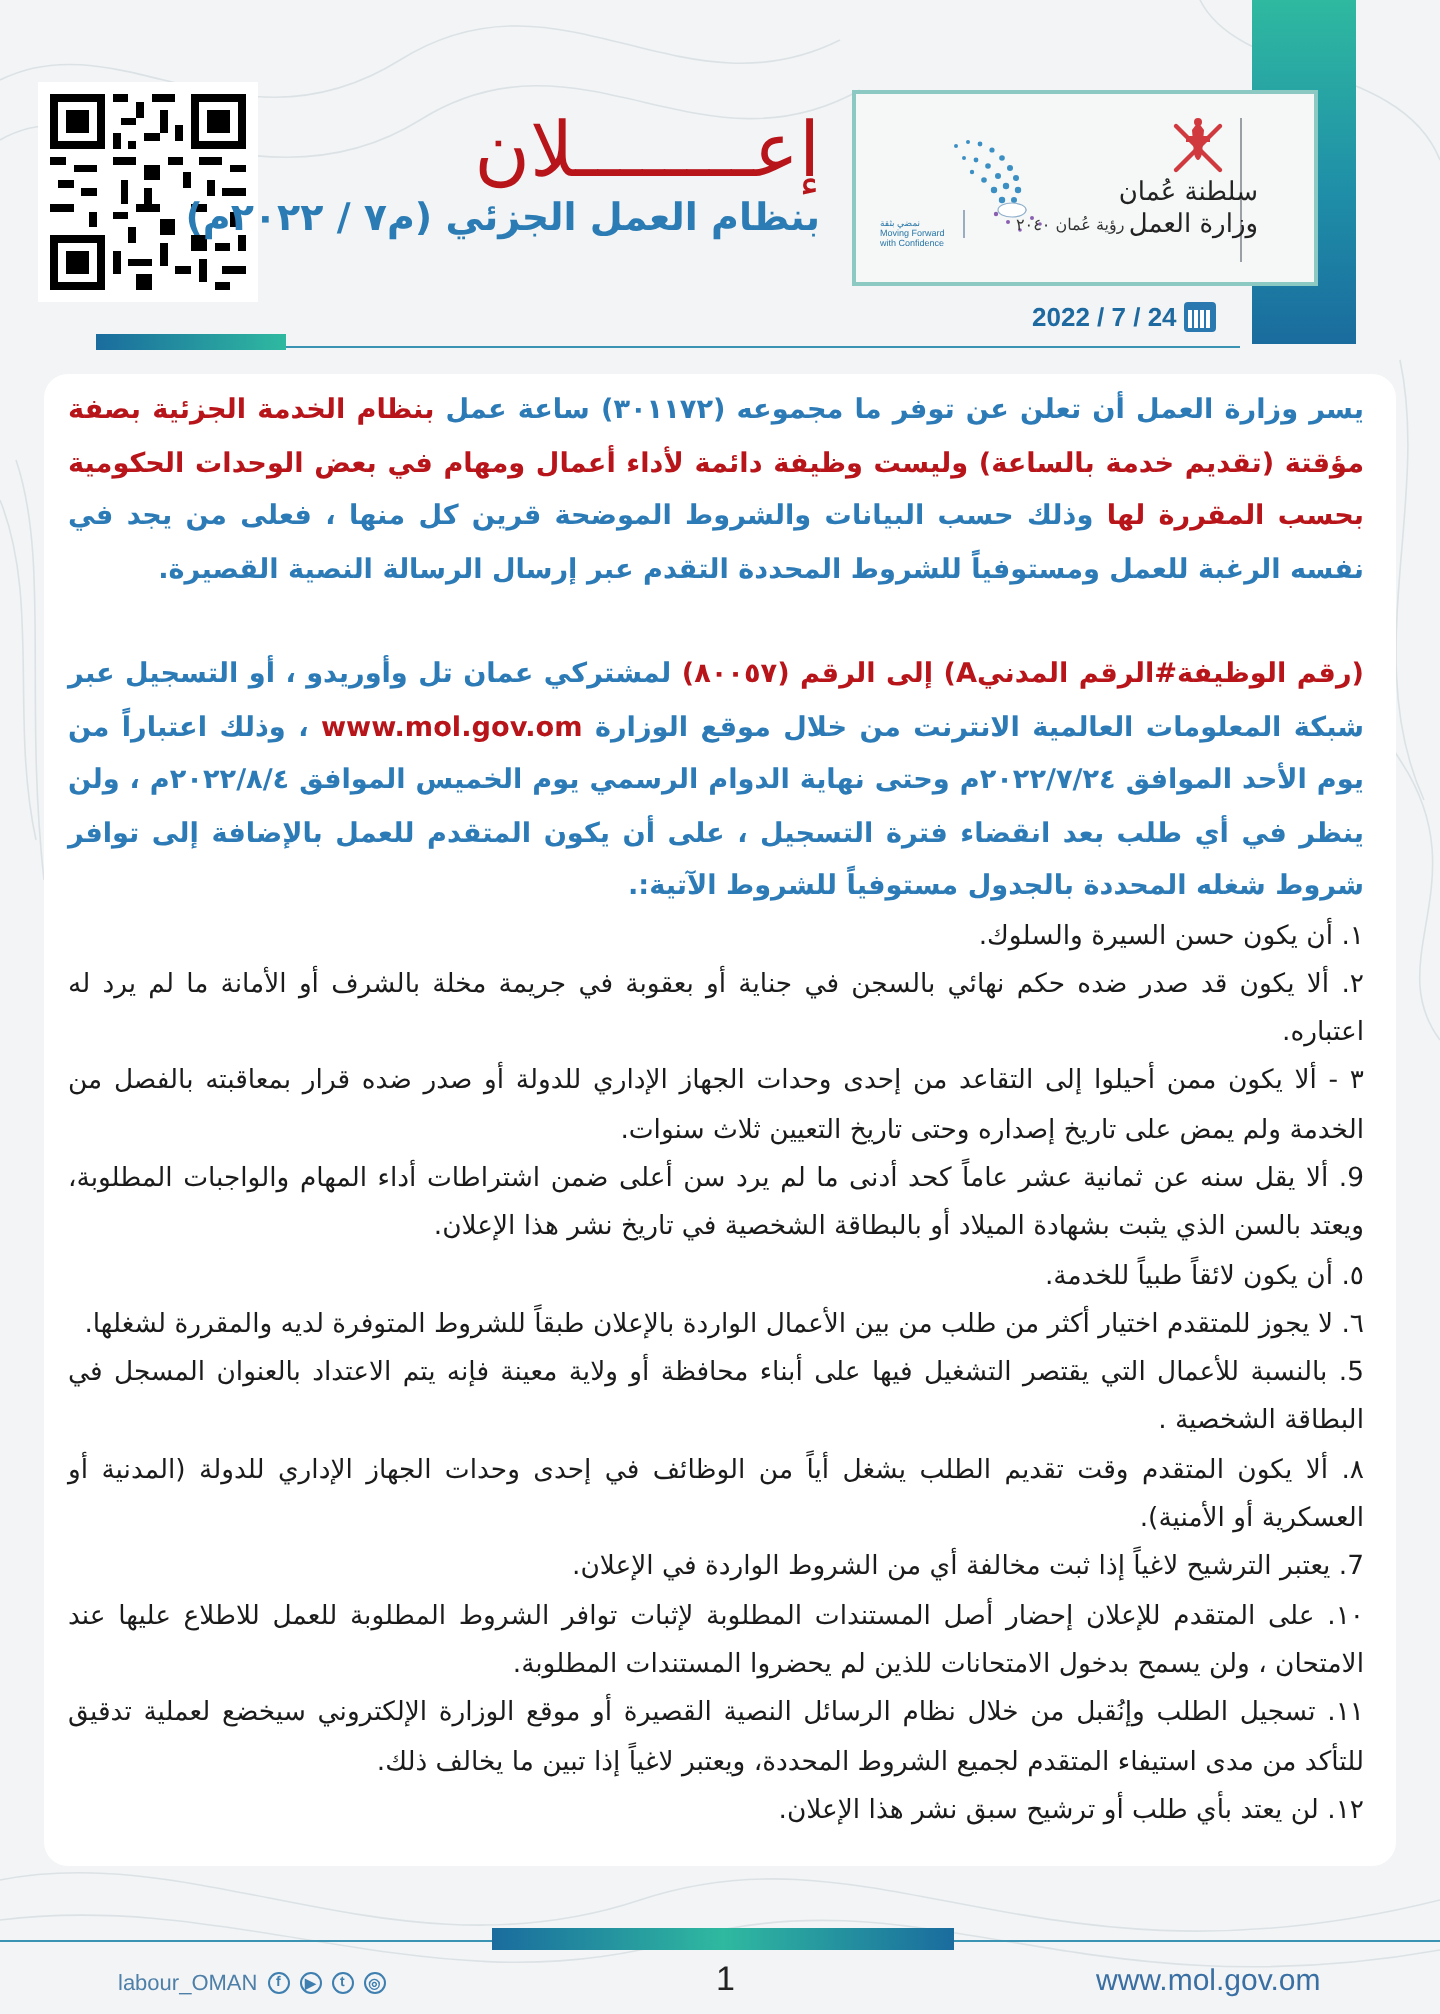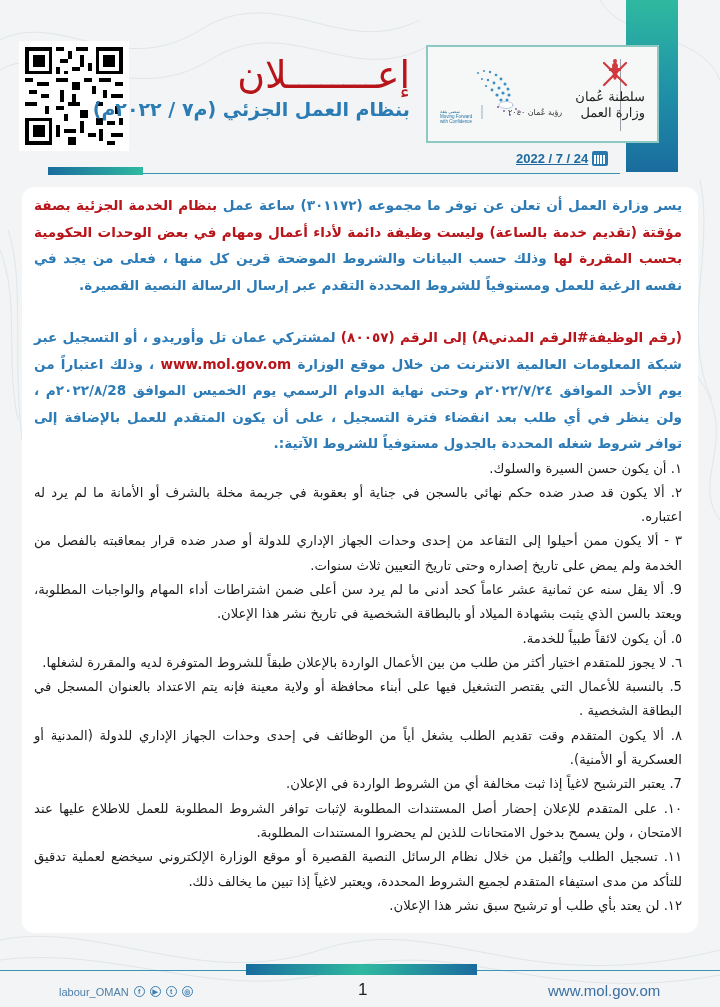--- a/index.html
+++ b/index.html
@@ -16,41 +16,41 @@
   
   .band {
     position: absolute; left: 626px; top: 0; width: 52px; height: 172px;
     background: linear-gradient(180deg, #2fb9a0 0%, #1f8fa8 55%, #1a6c9e 100%);
   }
   .logo-box {
     position: absolute; left: 426px; top: 45px; width: 233px; height: 98px;
     background: #f6f7f7; border: 2px solid #8cc9c2;
   }
   .emblem {
-    position: absolute; right: 12px; top: 10px; width: 60px; height: 80px; text-align: right;
+    position: absolute; right: 28px; top: 10px; width: 60px; height: 80px; text-align: right;
   }
   .emblem svg { display: block; margin: 0 auto; }
   .emblem .cal1, .emblem .cal2 {
     display: block; font-family: "DejaVu Serif", serif; font-size: 13px; color: #222; line-height: 16px;
     direction: rtl; white-space: nowrap;
   }
   .vision {
     position: absolute; left: 10px; top: 8px; width: 120px; height: 82px;
   }
   .vision-en {
     position: absolute; left: 2px; top: 54px; width: 38px; font-size: 4.5px; line-height: 5px; color: #2a77a8;
     font-family: "Liberation Sans", sans-serif;
   }
   .vision-ar {
     position: absolute; left: 70px; top: 53px; font-size: 8px; color: #333; direction: rtl; white-space: nowrap;
   }
   .date {
     position: absolute; left: 516px; top: 151px; font-size: 13px; font-weight: bold; color: #1e6aa0;
     font-family: "Liberation Sans", sans-serif; direction: ltr; white-space: nowrap;
-    display: flex; align-items: center; gap: 4px; text-decoration: underline;
+    display: flex; align-items: center; gap: 4px;
   }
   .cal-icon {
     width: 16px; height: 15px; border: 2px solid #2a78b0; border-top-width: 4px; border-radius: 2px; position: relative;
     background: repeating-linear-gradient(90deg, transparent 0 2px, #2a78b0 2px 3px), #fff;
   }
   .qr {
     position: absolute; left: 19px; top: 41px; width: 110px; height: 110px; background: #fff; padding: 6px;
   }
   .title {
     position: absolute; right: 310px; top: 53px; font-size: 38px; font-weight: normal; color: #b8151b;
@@ -267,21 +267,21 @@
   <p class="p-intro">
     <span>يسر وزارة العمل أن تعلن عن توفر ما مجموعه (٣٠١١٧٢) ساعة عمل</span>
     <span class="red">بنظام الخدمة الجزئية بصفة مؤقتة (تقديم خدمة بالساعة) وليست وظيفة دائمة لأداء أعمال ومهام في بعض الوحدات الحكومية بحسب المقررة لها</span>
     <span>وذلك حسب البيانات والشروط الموضحة قرين كل منها ، فعلى من يجد في نفسه الرغبة للعمل ومستوفياً للشروط المحددة التقدم عبر إرسال الرسالة النصية القصيرة.</span>
   </p>
 
   <p class="p-reg">
     <span class="red">(رقم الوظيفة#الرقم المدنيA) إلى الرقم (٨٠٠٥٧)</span>
     <span>لمشتركي عمان تل وأوريدو ، أو التسجيل عبر شبكة المعلومات العالمية الانترنت من خلال موقع الوزارة</span>
     <span class="red" style="direction:ltr;unicode-bidi:embed;">www.mol.gov.om</span>
-    <span>، وذلك اعتباراً من يوم الأحد الموافق ٢٠٢٢/٧/٢٤م وحتى نهاية الدوام الرسمي يوم الخميس الموافق ٢٠٢٢/٨/28م ، ولن ينظر في أي طلب بعد انقضاء فترة التسجيل ، على أن يكون المتقدم للعمل بالإضافة إلى توافر شروط شغله المحددة بالجدول مستوفياً للشروط الآتية:.</span>
+    <span>، وذلك اعتباراً من يوم الأحد الموافق ٢٠٢٢/٧/٢٤م وحتى نهاية الدوام الرسمي يوم الخميس الموافق ٢٠٢٢/٨/٤م ، ولن ينظر في أي طلب بعد انقضاء فترة التسجيل ، على أن يكون المتقدم للعمل بالإضافة إلى توافر شروط شغله المحددة بالجدول مستوفياً للشروط الآتية:.</span>
   </p>
 
   <ul class="conds">
     <li>١. أن يكون حسن السيرة والسلوك.</li>
     <li>٢. ألا يكون قد صدر ضده حكم نهائي بالسجن في جناية أو بعقوبة في جريمة مخلة بالشرف أو الأمانة ما لم يرد له اعتباره.</li>
     <li>٣ - ألا يكون ممن أحيلوا إلى التقاعد من إحدى وحدات الجهاز الإداري للدولة أو صدر ضده قرار بمعاقبته بالفصل من الخدمة ولم يمض على تاريخ إصداره وحتى تاريخ التعيين ثلاث سنوات.</li>
     <li>9. ألا يقل سنه عن ثمانية عشر عاماً كحد أدنى ما لم يرد سن أعلى ضمن اشتراطات أداء المهام والواجبات المطلوبة، ويعتد بالسن الذي يثبت بشهادة الميلاد أو بالبطاقة الشخصية في تاريخ نشر هذا الإعلان.</li>
     <li>٥. أن يكون لائقاً طبياً للخدمة.</li>
     <li>٦. لا يجوز للمتقدم اختيار أكثر من طلب من بين الأعمال الواردة بالإعلان طبقاً للشروط المتوفرة لديه والمقررة لشغلها.</li>
     <li>5. بالنسبة للأعمال التي يقتصر التشغيل فيها على أبناء محافظة أو ولاية معينة فإنه يتم الاعتداد بالعنوان المسجل في البطاقة الشخصية .</li>

